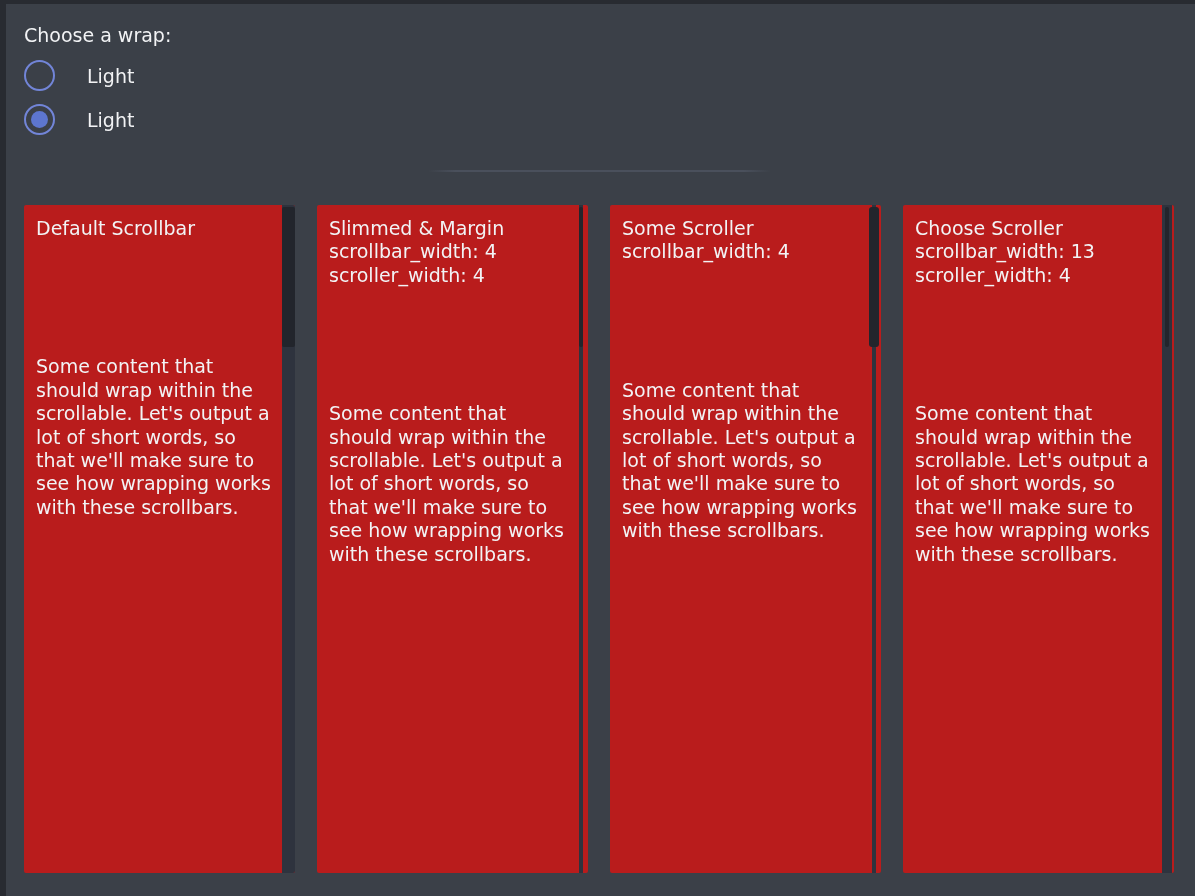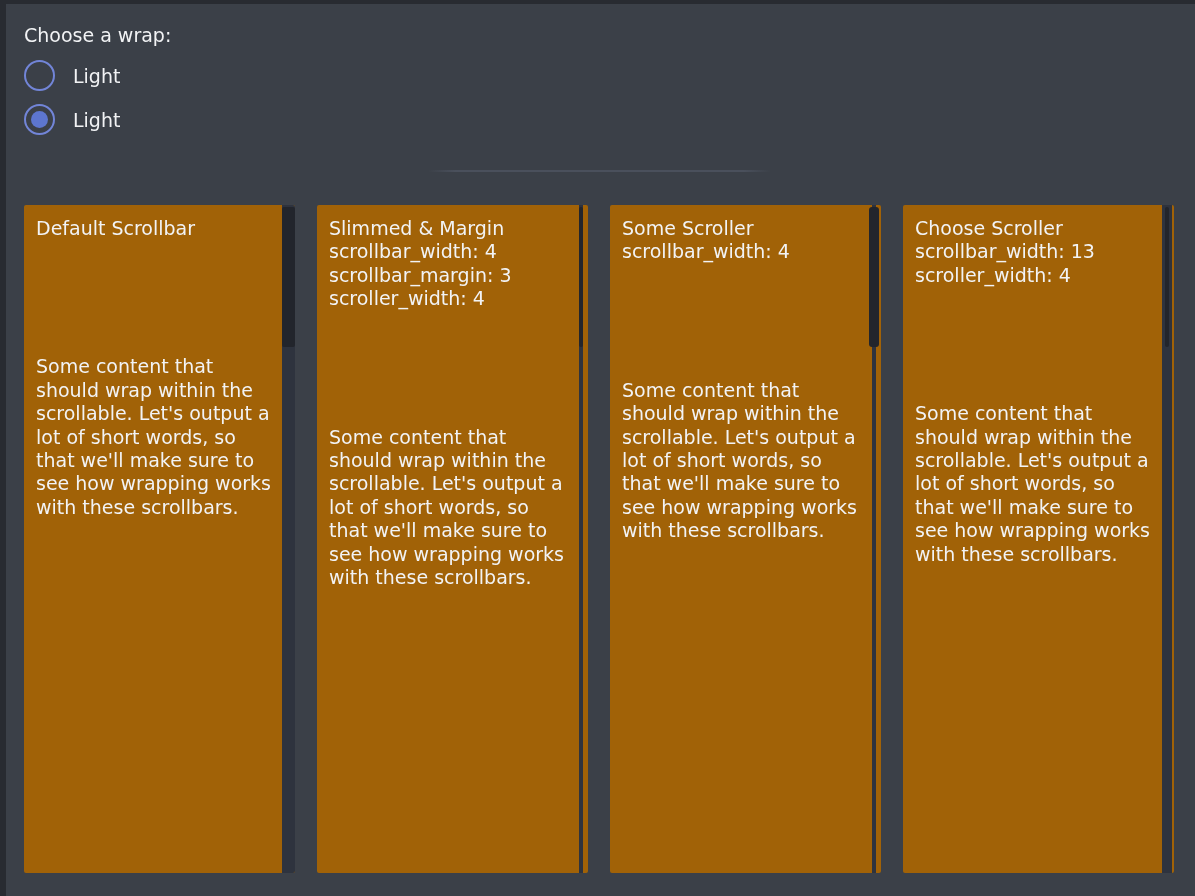--- a/index.html
+++ b/index.html
@@ -21,41 +21,41 @@
   .radio-circle {
     box-sizing: border-box;
     width: 31px; height: 31px;
     border: 2px solid #7285d8;
     border-radius: 50%;
     display: inline-flex; align-items: center; justify-content: center;
     flex: 0 0 auto;
   }
   .radio-dot { width: 17px; height: 17px; border-radius: 50%; background: transparent; }
   .radio-row.selected .radio-dot { background: #5d76cf; }
-  .radio-text { margin-left: 18px; font-size: 19px; }
+  .radio-text { margin-left: 32px; font-size: 19px; }
 
   
   .divider {
     position: absolute; left: 428px; top: 170px; width: 343px; height: 2px;
     background: linear-gradient(to right, rgba(74,80,92,0), #4a505c 8%, #4a505c 92%, rgba(74,80,92,0));
     border-radius: 1px;
   }
 
   
   .panels {
     position: absolute; left: 24px; top: 205px;
     width: 1150px; height: 668px;
     display: grid;
     grid-template-columns: repeat(4, 271px);
     grid-column-gap: 22px;
   }
   .panel {
     position: relative;
     box-sizing: border-box;
-    background: #a16207;
+    background: #b91c1c;
     border-radius: 2px;
     padding: 12px 0 0 12px;
     overflow: hidden;
     font-size: 19px;
     line-height: 23.4px;
   }
   .panel-header { width: 240px; }
   .panel-title, .panel-param { white-space: nowrap; }
   .panel-content { width: 240px; margin-top: 115px; }
 
@@ -113,21 +113,20 @@
     <div class="panel-content">Some content that should wrap within the scrollable. Let's output a lot of short words, so that we'll make sure to see how wrapping works with these scrollbars.</div>
     <div class="sb">
       <div class="thumb"></div>
     </div>
   </section>
 
   <section class="panel panel--slim">
     <div class="panel-header">
       <div class="panel-title">Slimmed &amp; Margin</div>
       <div class="panel-param">scrollbar_width: 4</div>
-      <div class="panel-param">scrollbar_margin: 3</div>
       <div class="panel-param">scroller_width: 4</div>
     </div>
     <div class="panel-content">Some content that should wrap within the scrollable. Let's output a lot of short words, so that we'll make sure to see how wrapping works with these scrollbars.</div>
     <div class="sb">
       <div class="thumb"></div>
     </div>
   </section>
 
   <section class="panel panel--wide">
     <div class="panel-header">

